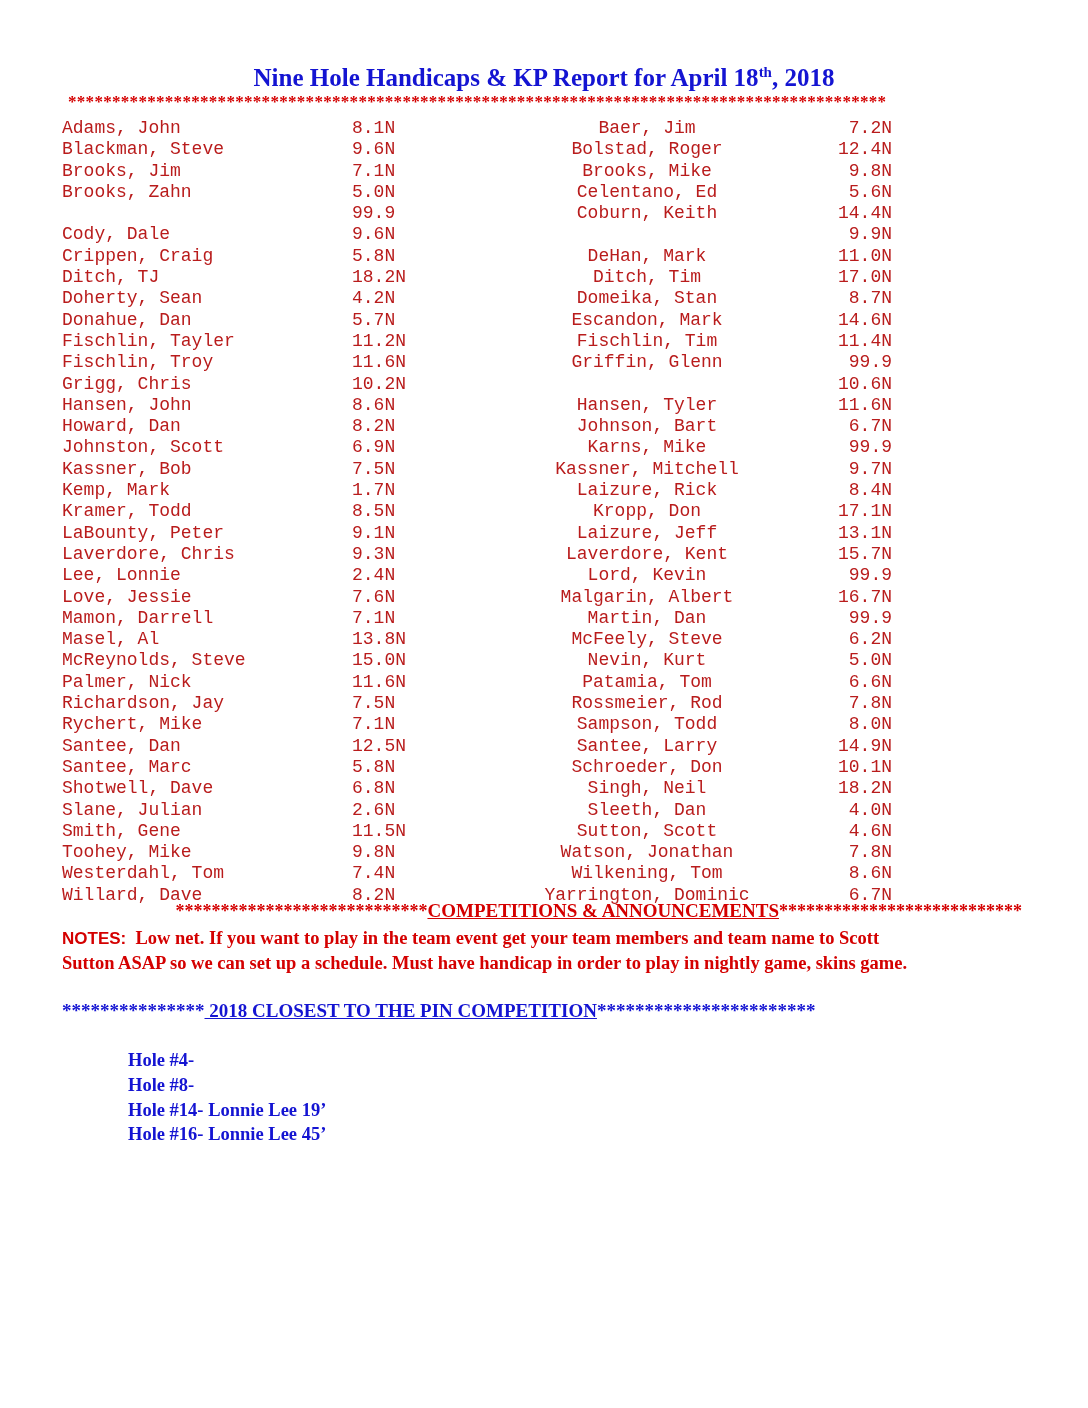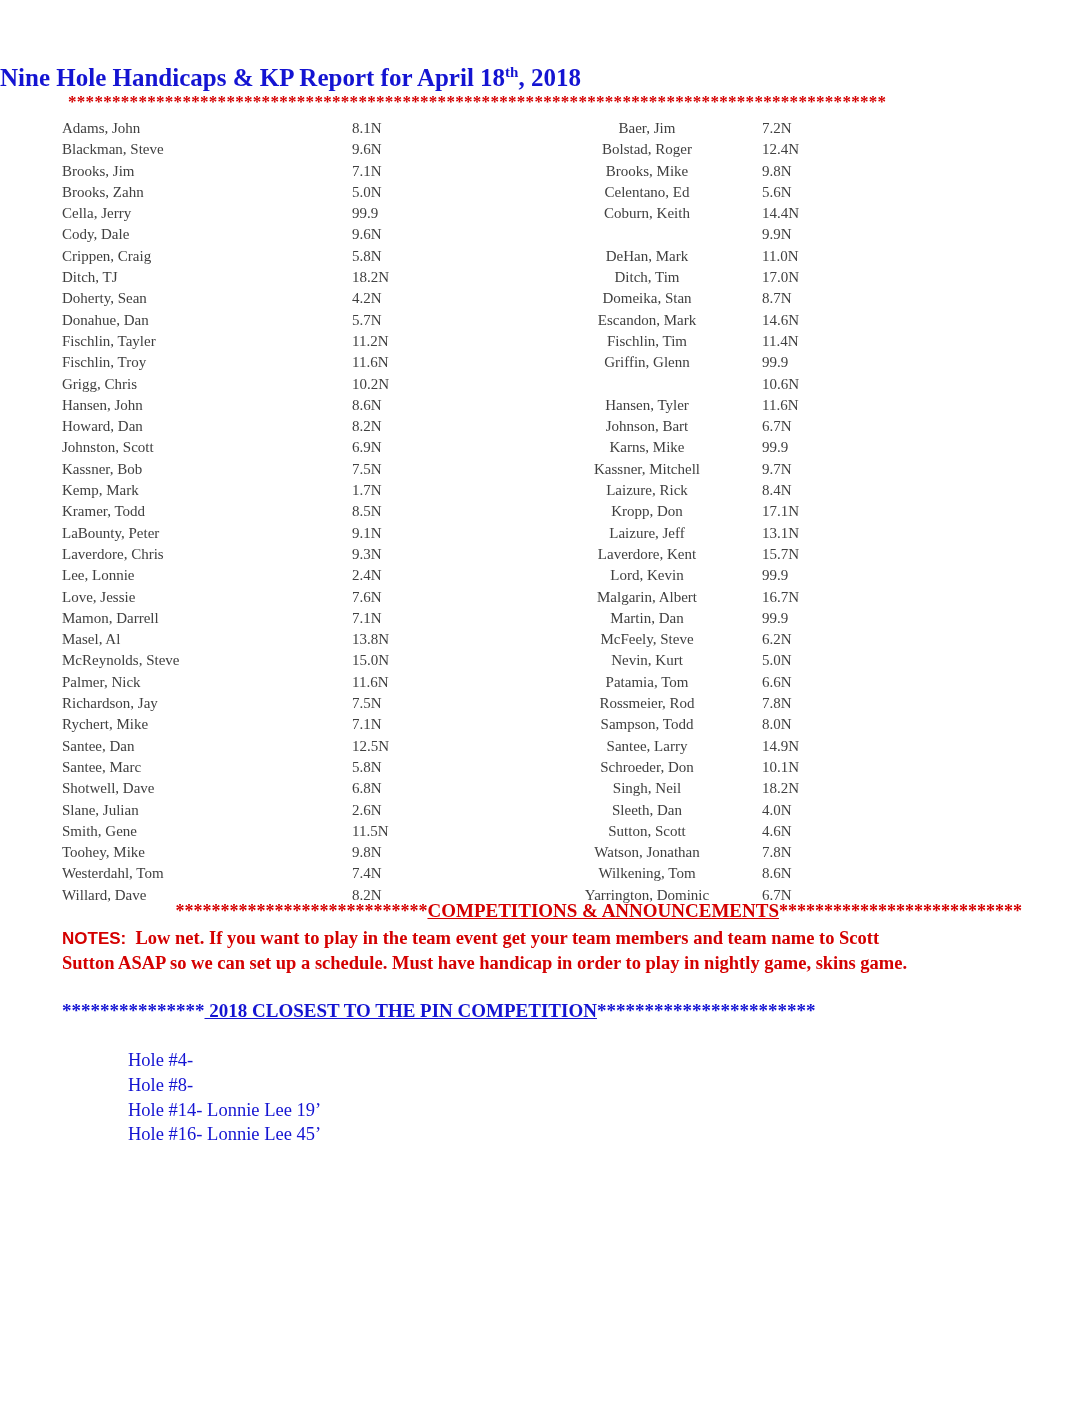--- a/index.html
+++ b/index.html
@@ -13,21 +13,21 @@
     height: 1408px;
     background: #ffffff;
     overflow: hidden;
     font-family: "Liberation Sans", sans-serif;
   }
   .title {
     position: absolute;
     top: 64px;
     left: 0;
     width: 1088px;
-    text-align: left;
+    text-align: center;
     font-family: "Liberation Serif", serif;
     font-weight: bold;
     font-size: 25px;
     color: #1414d2;
     letter-spacing: 0px;
   }
   .title sup {
     font-size: 15px;
     vertical-align: super;
   }
@@ -43,23 +43,23 @@
     white-space: nowrap;
     overflow: hidden;
   }
   .starline-top { top: 92px; }
 
   .roster {
     position: absolute;
     top: 118px;
     left: 62px;
     width: 960px;
-    font-family: Liberation Serif, serif;
-    font-size: 15px;
-    color: #404040;
+    font-family: Liberation Mono, monospace;
+    font-size: 18px;
+    color: #b91c1c;
   }
   .row {
     height: 21.3px;
     line-height: 21.3px;
     white-space: nowrap;
     position: relative;
   }
   .c-name-l {
     position: absolute;
     left: 0px;
@@ -75,21 +75,21 @@
   .c-name-r {
     position: absolute;
     left: 425px;
     width: 320px;
     text-align: center;
   }
   .c-val-r {
     position: absolute;
     left: 700px;
     width: 130px;
-    text-align: left;
+    text-align: right;
   }
 
   .comp-band {
     position: absolute;
     top: 900px;
     left: 62px;
     width: 960px;
     text-align: right;
     white-space: nowrap;
     font-family: "Liberation Serif", serif;
@@ -132,21 +132,21 @@
     overflow: hidden;
   }
   .ktp-band .head {
     text-decoration: underline;
   }
   .holes {
     position: absolute;
     top: 1048px;
     left: 128px;
     font-family: "Liberation Serif", serif;
-    font-weight: normal;
+    font-weight: bold;
     font-size: 18.5px;
     color: #1414d2;
     line-height: 24.8px;
   }
 </style>
 </head>
 <body>
 
 <div class="page">
 
@@ -175,21 +175,20 @@
         <span class="c-name-r">Brooks, Mike</span>
         <span class="c-val-r">9.8N</span>
       </div>
       <div class="row">
         <span class="c-name-l">Brooks, Zahn</span>
         <span class="c-val-l">5.0N</span>
         <span class="c-name-r">Celentano, Ed</span>
         <span class="c-val-r">5.6N</span>
       </div>
       <div class="row">
-        <span class="c-name-l">Cella, Jerry</span>
         <span class="c-val-l">99.9</span>
         <span class="c-name-r">Coburn, Keith</span>
         <span class="c-val-r">14.4N</span>
       </div>
       <div class="row">
         <span class="c-name-l">Cody, Dale</span>
         <span class="c-val-l">9.6N</span>
         <span class="c-val-r">9.9N</span>
       </div>
       <div class="row">

